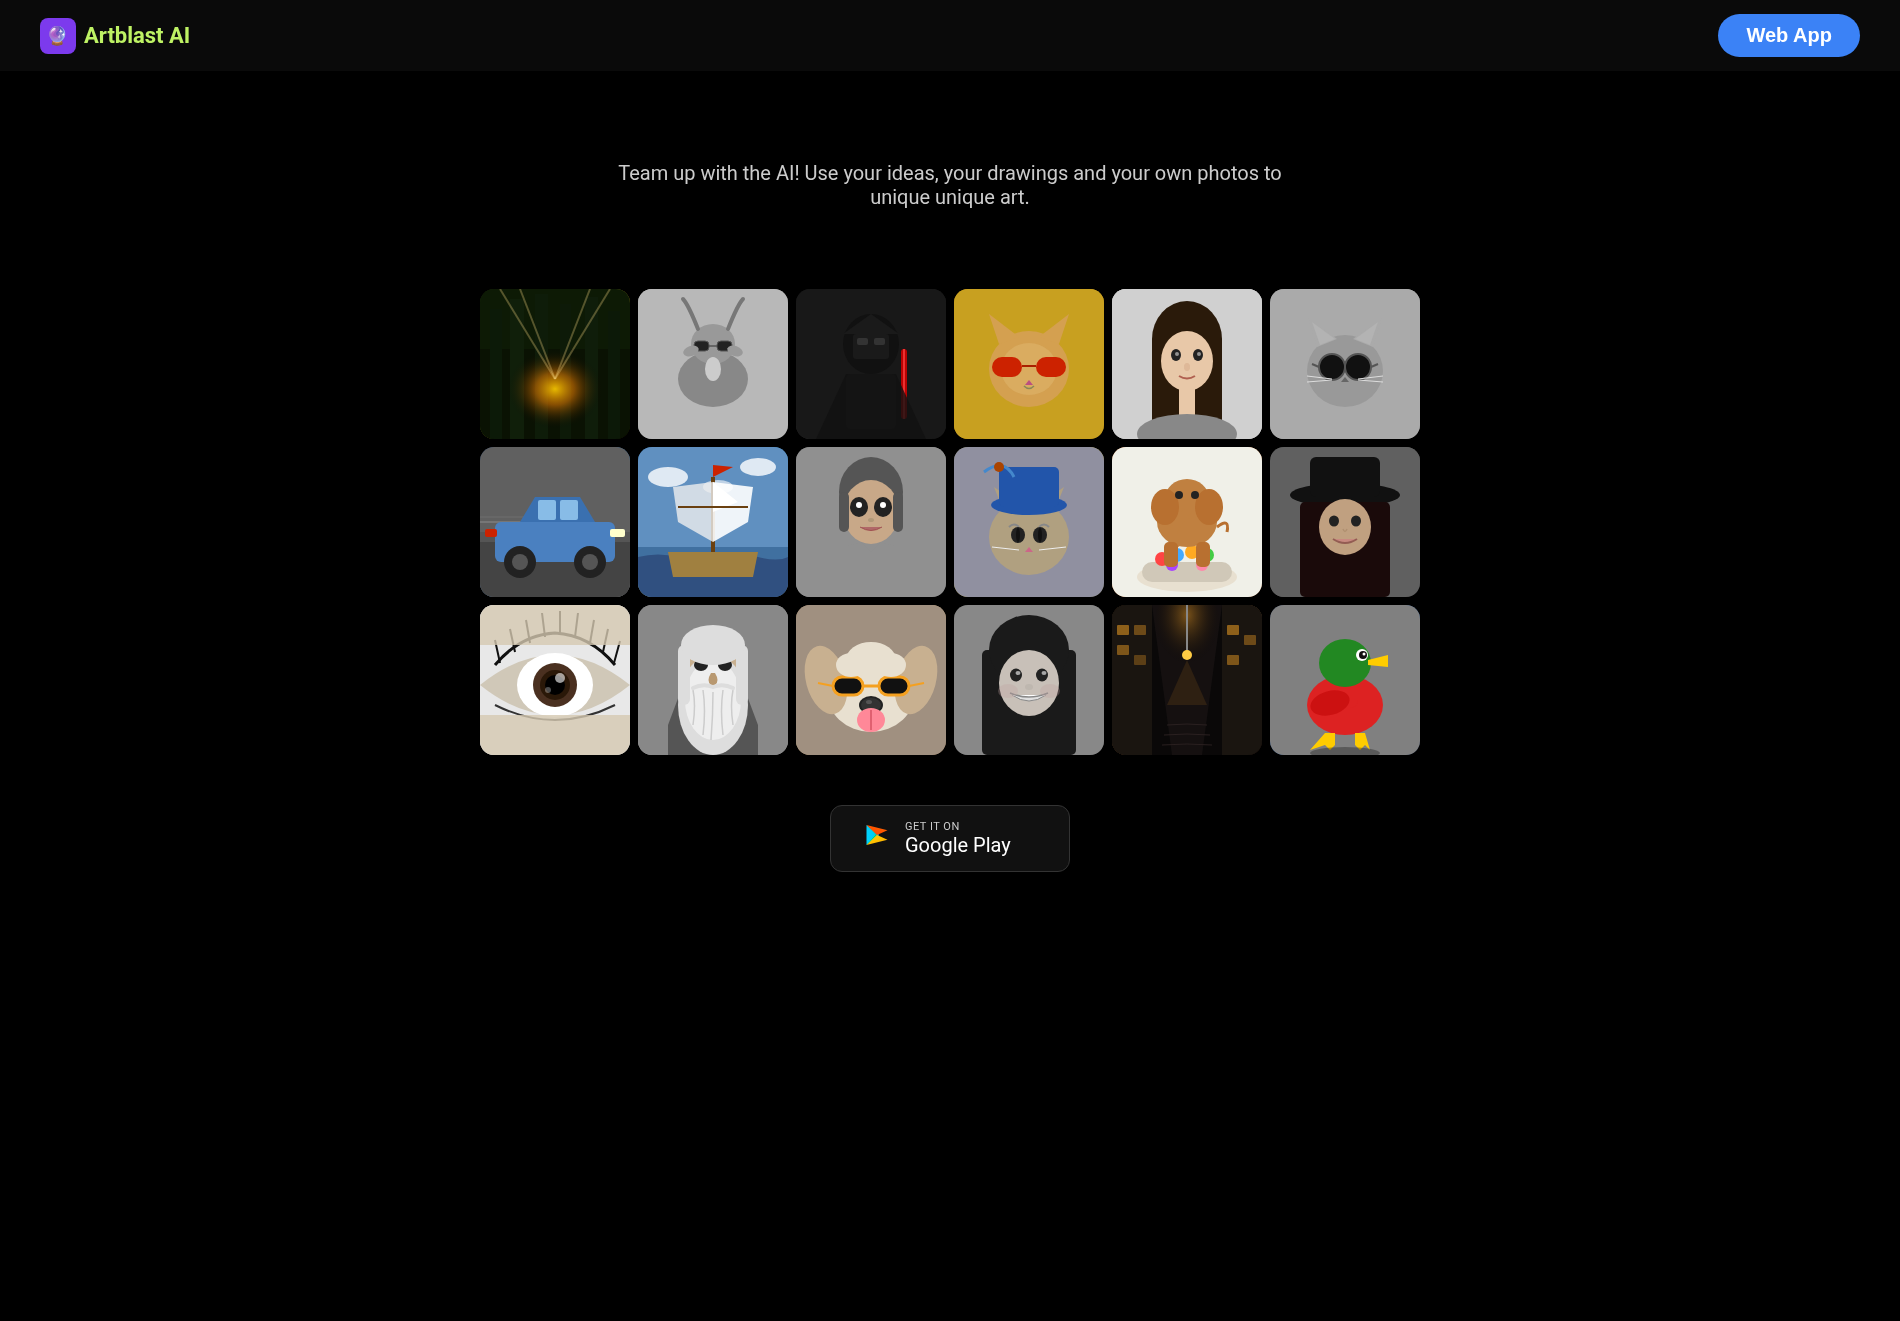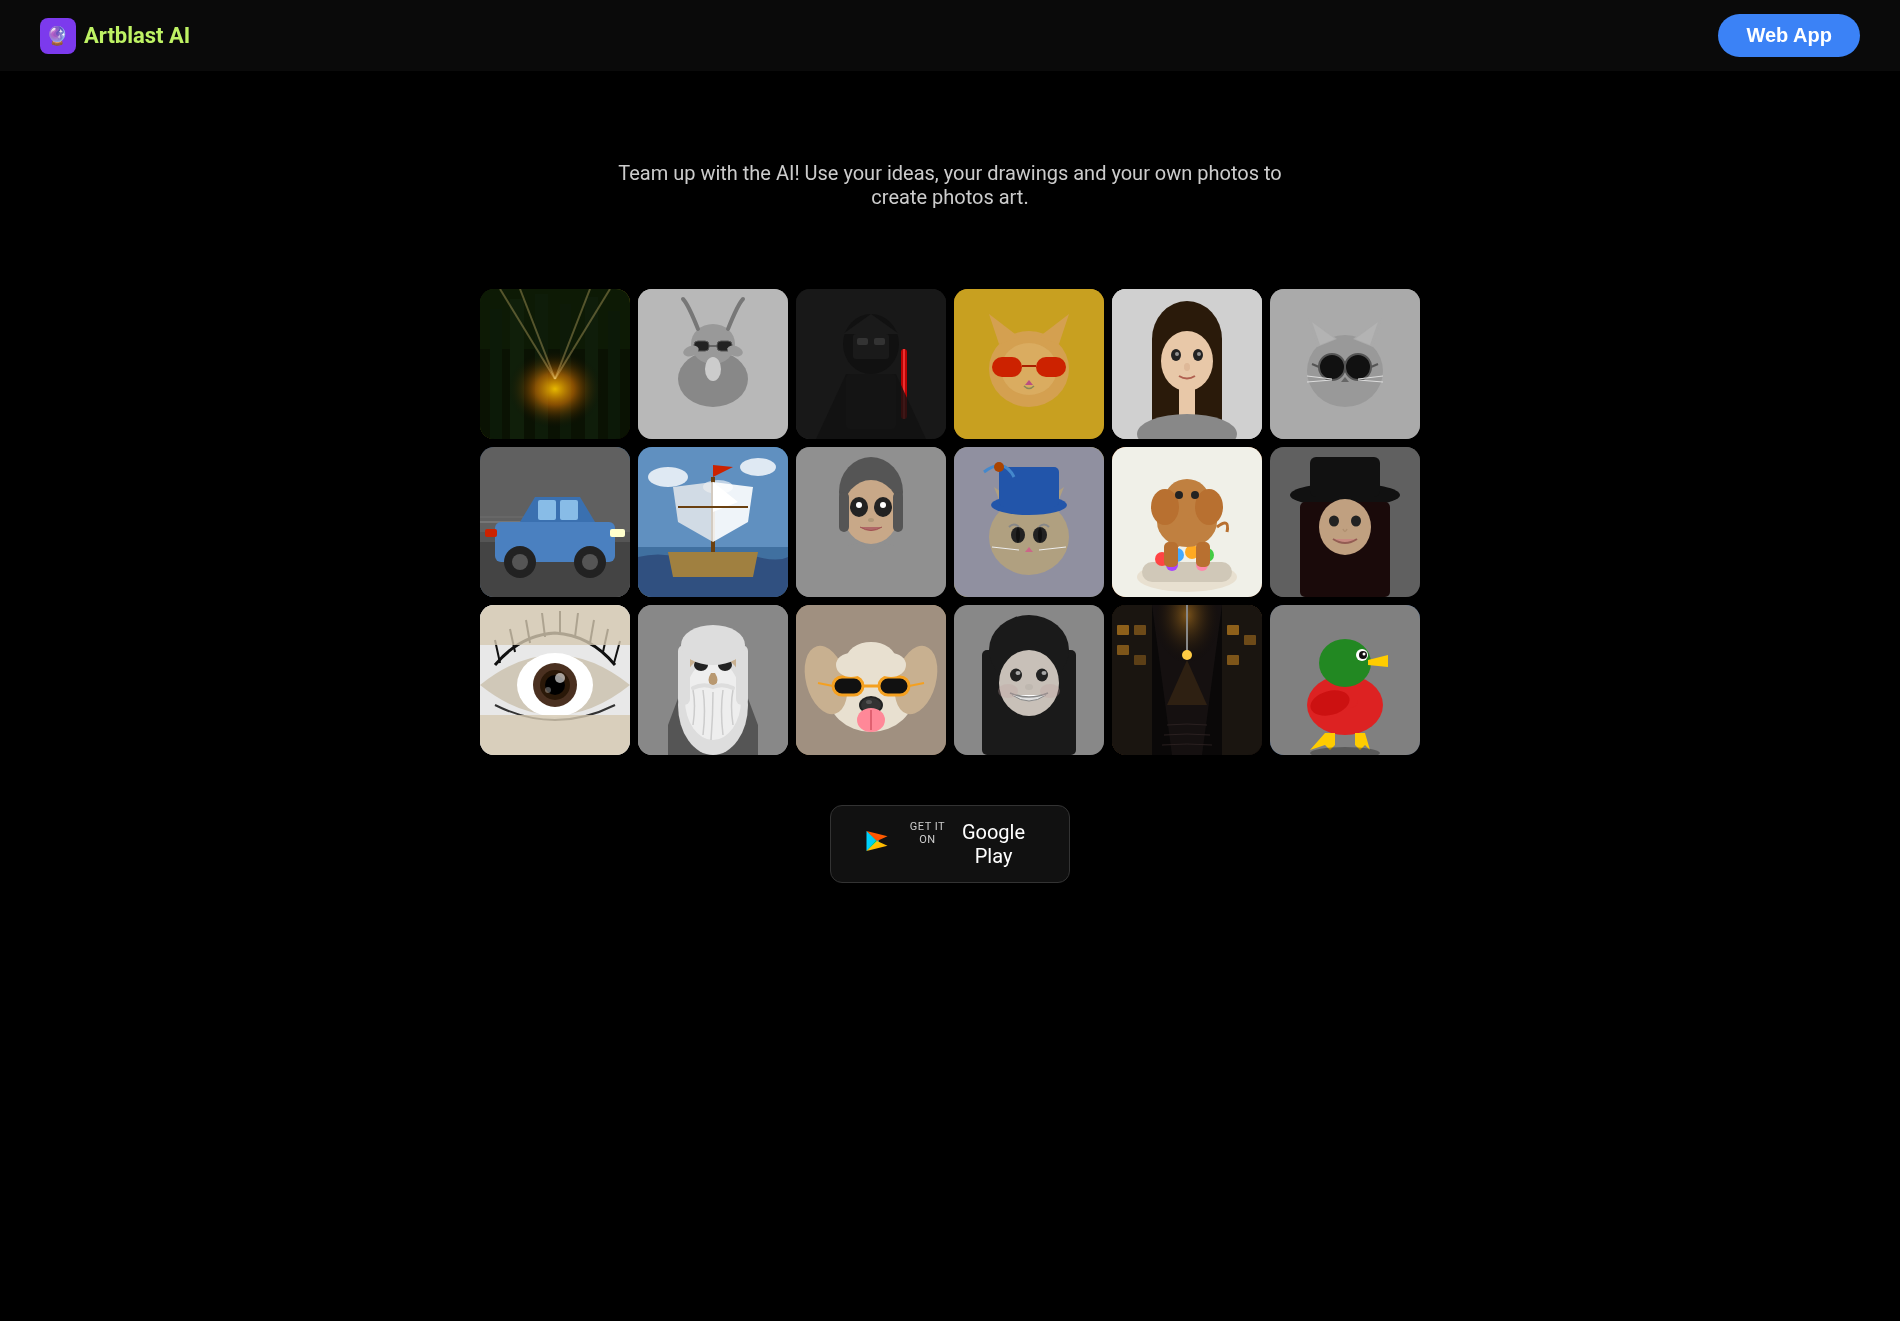--- a/index.html
+++ b/index.html
@@ -148,22 +148,22 @@
       text-decoration: none;
     }
 
     .store-btn-icon {
       font-size: 28px;
       flex-shrink: 0;
     }
 
     .store-btn-text {
       display: flex;
-      flex-direction: row;
-      text-align: center;
+      flex-direction: column;
+      text-align: left;
     }
 
     .store-btn-text .small {
       font-size: 11px;
       color: #ccc;
       text-transform: uppercase;
       letter-spacing: 0.5px;
     }
 
     .store-btn-text .large {
@@ -190,21 +190,21 @@
 
 <nav class="navbar">
   <div class="logo-area">
     <div class="logo-icon">🔮</div>
     <span class="logo-text">Artblast AI</span>
   </div>
   <button class="web-app-btn">Web App</button>
 </nav>
 
 <section class="hero">
-  <p>Team up with the AI! Use your ideas, your drawings and your own photos to create photos art.</p>
+  <p>Team up with the AI! Use your ideas, your drawings and your own photos to unique unique art.</p>
 </section>
 
 <div class="image-grid">
 
   <div class="grid-cell cell-1">
     <div class="grid-cell-inner">
 
       <svg width="150" height="150" viewBox="0 0 150 150" xmlns="http://www.w3.org/2000/svg">
         <rect width="150" height="150" fill="#0d1a05"></rect>
         <rect x="0" y="60" width="150" height="90" fill="#0a1203"></rect>

